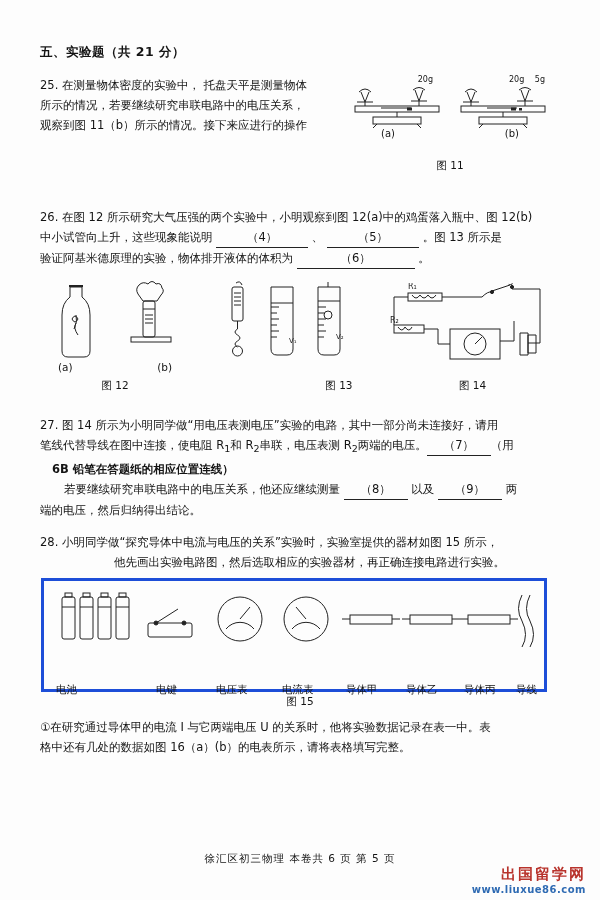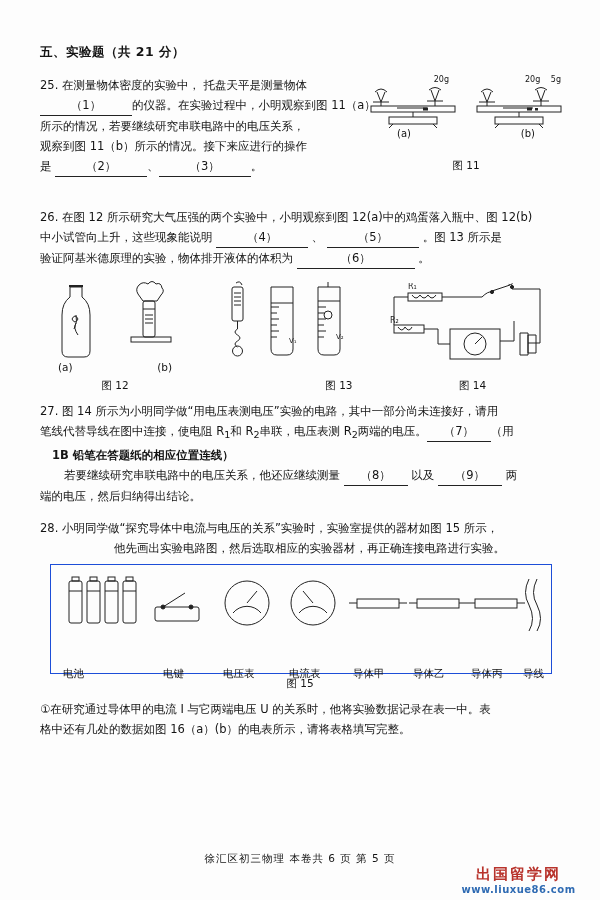--- a/index.html
+++ b/index.html
@@ -33,43 +33,43 @@
   .b-lg{width:92px;}
   .b-xl{width:118px;}
   .bold{font-weight:bold;}
   .fig-caption{font-size:10.5px;text-align:center;}
   .tiny{font-size:8px;}
   .footer{
     position:absolute;left:0;right:0;bottom:34px;text-align:center;
     font-size:10.5px;letter-spacing:1px;
   }
   .wm{
-    position:absolute;right:14px;bottom:4px;text-align:center;width:135px;
+    position:absolute;right:14px;bottom:4px;text-align:right;width:135px;
   }
   .wm .wm1{
     font-size:15px;font-weight:bold;color:#b8332c;letter-spacing:2px;line-height:17px;
   }
   .wm .wm2{
     font-size:10px;color:#2f6bb3;letter-spacing:.5px;line-height:13px;font-weight:bold;
   }
   
   .fig-balance{
-    position:absolute;right:0;top:0;width:198px;
+    position:absolute;right:16px;top:0;width:198px;
   }
   .fig-row{display:flex;justify-content:space-between;}
   .balance-box{width:92px;}
   .cap-row{display:flex;justify-content:space-between;font-size:10px;}
   svg{display:block;}
   .blk{position:relative;}
   .fig12-wrap{
     margin-top:8px;margin-bottom:2px;display:flex;justify-content:space-between;align-items:flex-end;
   }
   .cap-line{display:flex;justify-content:space-between;font-size:10.5px;margin-top:2px;}
   .q28box{
-    border:1px solid #1d4ed8;height:108px;margin:6px 0 2px 10px;width:500px;position:relative;
+    border:3px solid #1d4ed8;height:108px;margin:6px 0 2px 1px;width:500px;position:relative;
   }
 </style>
 </head>
 <body>
 
 <div class="page">
   <div class="content">
 
     <div class="sec-title">五、实验题（共 21 分）</div>
 
@@ -130,29 +130,22 @@
         <div class="cap-row" style="padding:0 30px;">
           <span>(a)</span>
           <span>(b)</span>
         </div>
         <div class="fig-caption" style="margin-top:20px;">图 11</div>
       </div>
 
       <div class="q" style="width:330px;">
         <span>25.</span>
         <span>在测量物体密度的实验中，  托盘天平是测量物体</span>
-        <span class="ln" style="margin-top:0;">
-          <span class="blank b-lg">（1）</span><span>的仪器。在实验过程中，小明观察到图 11（a）</span>
-        </span>
         <span class="ln"><span>所示的情况，若要继续研究串联电路中的电压关系，</span></span>
         <span class="ln"><span>观察到图 11（b）所示的情况。接下来应进行的操作</span></span>
-        <span class="ln">
-          <span>是</span>
-          <span class="blank b-lg">（2）</span>、<span class="blank b-lg">（3）</span><span>。</span>
-        </span>
       </div>
     </div>
 
     <div class="q" style="margin-top:14px;">
       <span class="ln">
         <span>26.</span>
         <span>在图 12 所示研究大气压强的两个实验中，小明观察到图 12(a)中的鸡蛋落入瓶中、图 12(b)</span>
       </span>
       <span class="ln">
         <span>中小试管向上升，这些现象能说明</span>
@@ -257,29 +250,29 @@
             <path d="M160 36 v24 h-12"></path>
           </g>
           <text x="28" y="6" font-size="8" fill="#222">R₁</text>
           <text x="10" y="40" font-size="8" fill="#222">R₂</text>
           <text x="128" y="2" font-size="8" fill="#222">S</text>
         </svg>
         <div class="fig-caption" style="margin-top:4px;">图 14</div>
       </div>
     </div>
 
-    <div class="q" style="margin-top:8px;">
+    <div class="q" style="margin-top:22px;">
       <span class="ln">
         <span>27.</span>
         <span>图 14 所示为小明同学做“用电压表测电压”实验的电路，其中一部分尚未连接好，请用</span>
       </span>
       <span class="ln">
         <span>笔线代替导线在图中连接，使电阻 R</span><sub>1</sub><span>和 R</span><sub>2</sub><span>串联，电压表测 R</span><sub>2</sub><span>两端的电压。</span><span class="blank b-md">（7）</span><span>（用</span>
       </span>
-      <span class="ln bold" style="margin-left:12px;">1B 铅笔在答题纸的相应位置连线）</span>
+      <span class="ln bold" style="margin-left:12px;">6B 铅笔在答题纸的相应位置连线）</span>
       <span class="ln" style="margin-left:24px;">
         <span>若要继续研究串联电路中的电压关系，他还应继续测量</span>
         <span class="blank b-md">（8）</span>
         <span>以及</span>
         <span class="blank b-md">（9）</span>
         <span>两</span>
       </span>
       <span class="ln">端的电压，然后归纳得出结论。</span>
     </div>
 

